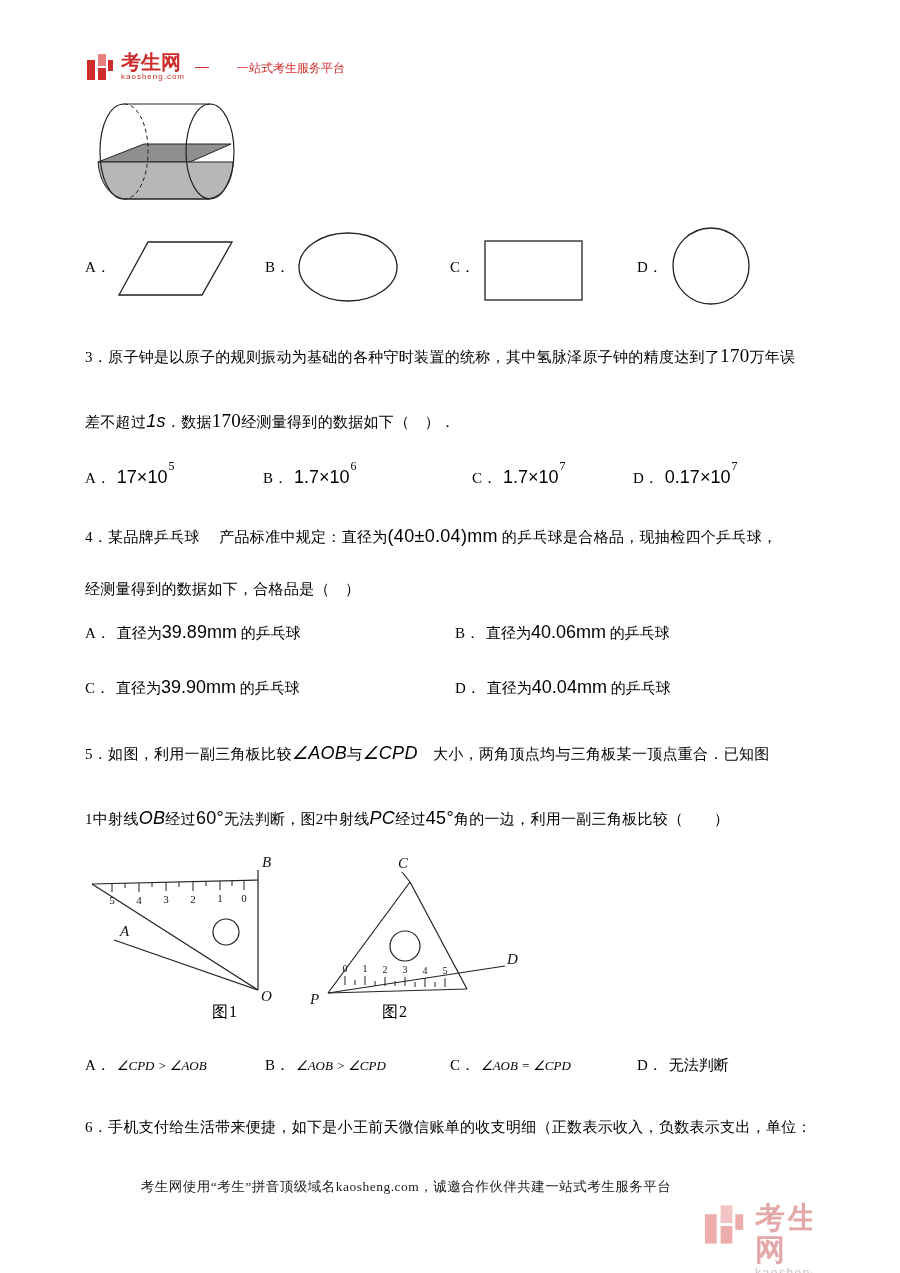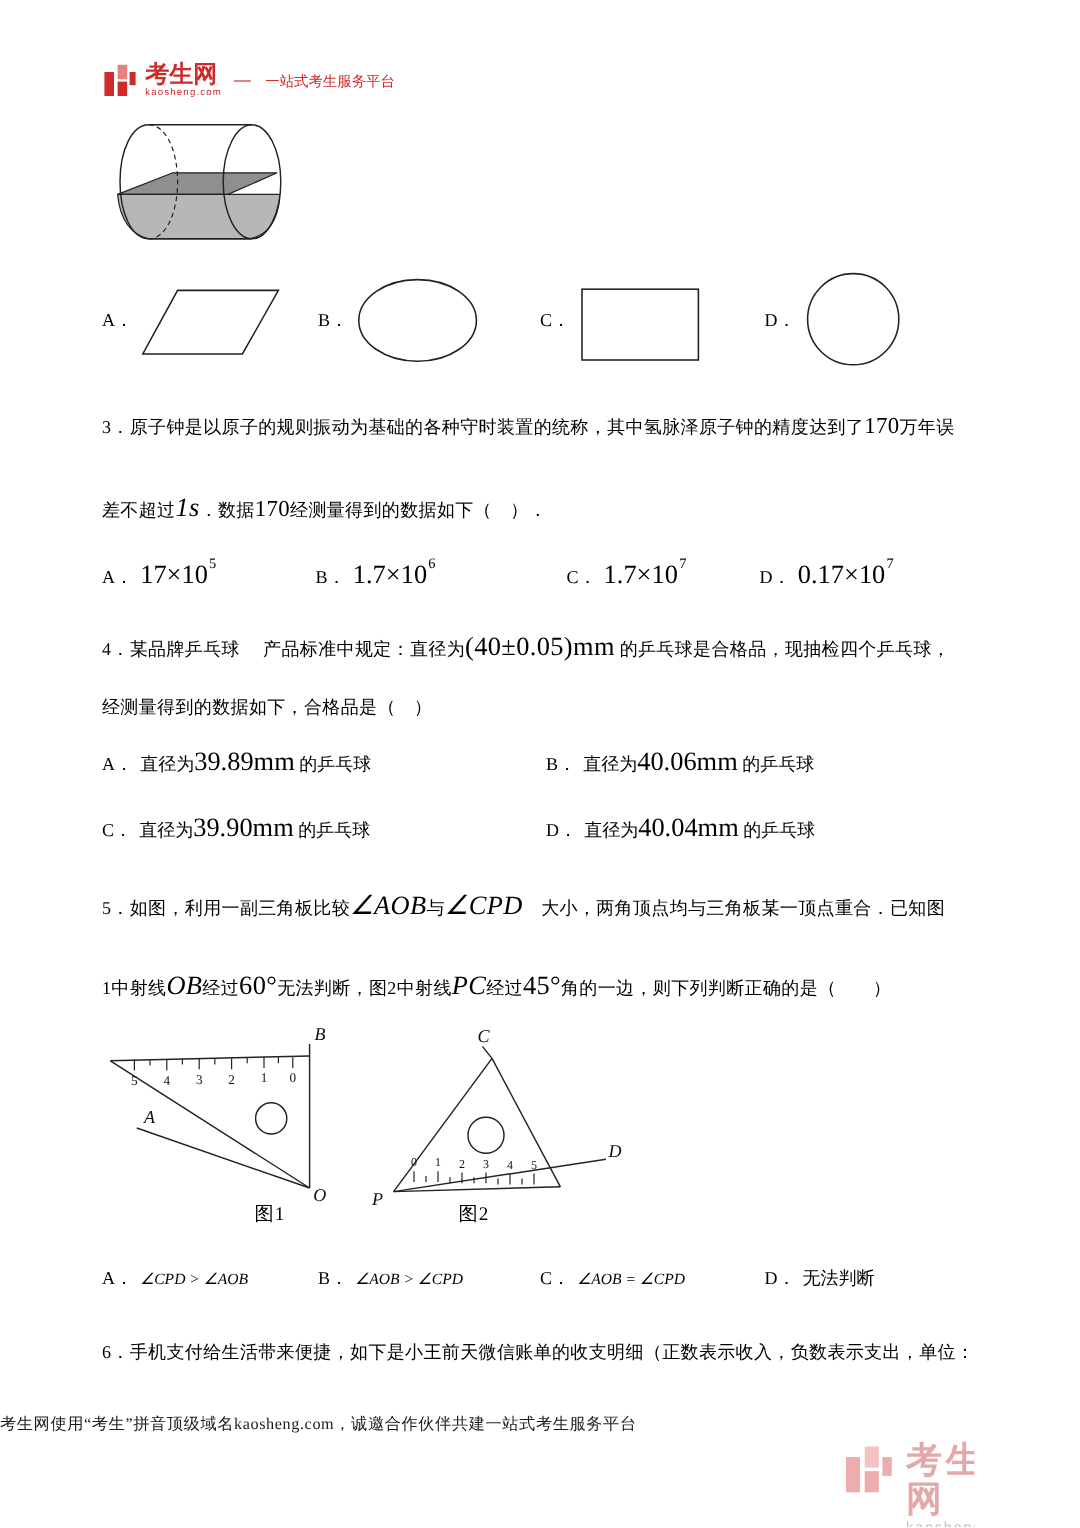--- a/index.html
+++ b/index.html
@@ -2,37 +2,37 @@
 <html><head>
 <meta charset="utf-8">
 <style>
   *{box-sizing:border-box;margin:0;padding:0}
   html,body{background:#fff}
   body{width:900px;height:1273px;font-family:"Liberation Serif","DejaVu Serif",serif;color:#000;position:relative}
   .page{position:relative;width:812px;height:1273px;background:#fff;overflow:hidden}
   .abs{position:absolute}
   .line{font-size:15px;white-space:nowrap;letter-spacing:.3px}
   .num{font-size:19px;font-family:"Liberation Serif","DejaVu Serif",serif}
-  .mnum{font-size:22px;font-family:Liberation Serif, serif}
+  .mnum{font-size:18px;font-family:Liberation Sans, sans-serif}
   .mi{font-style:italic}
   .opt{font-size:15px;white-space:nowrap}
   .opt .lbl{margin-right:6px}
   sup.e{font-size:12px;position:relative;top:-7px;margin-left:1px}
   .mathopt{font-size:13px;font-style:italic;font-family:"Liberation Serif",serif}
   
   .logo{display:flex;align-items:flex-start}
   .logo-texts{margin-left:6px}
   .logo-name{font-size:20px;font-weight:bold;color:#cf2b2b;line-height:20px;font-family:"Liberation Sans",sans-serif}
   .logo-domain{font-size:8px;color:#cf2b2b;letter-spacing:1px;font-family:"Liberation Sans",sans-serif}
-  .logo-tagline{font-size:12px;color:#cf2b2b;margin-left:12px;margin-top:8px;font-family:"Liberation Sans",sans-serif}
+  .logo-tagline{font-size:12px;color:#cf2b2b;margin-left:28px;margin-top:8px;font-family:"Liberation Sans",sans-serif}
   .tagline-line{width:14px;height:1px;background:#cf2b2b;margin-top:15px;margin-left:10px}
   
   .caption{font-size:16px;letter-spacing:1px}
   
-  .footer{left:0;right:0;text-align:left;font-size:13.5px;letter-spacing:.5px;color:#1a1a1a}
+  .footer{left:0;right:0;text-align:center;font-size:13.5px;letter-spacing:.5px;color:#1a1a1a}
   
   .wm{display:flex;align-items:flex-start}
   .wm-texts{margin-left:8px}
   .wm-name{font-size:30px;font-weight:bold;color:#e3a8a8;letter-spacing:3px;line-height:32px;font-family:"Liberation Sans",sans-serif}
   .wm-domain{font-size:12px;color:#cbbcbc;letter-spacing:1.5px;font-family:"Liberation Sans",sans-serif}
   svg{display:block}
   svg text{font-family:"Liberation Serif","DejaVu Serif",serif}
 </style>
 </head>
 <body>
@@ -98,42 +98,42 @@
     <span class="lbl">B．</span><span class="mnum">1.7×10</span><sup class="e">6</sup>
   </div>
   <div class="abs opt" style="left:472px;top:466px">
     <span class="lbl">C．</span><span class="mnum">1.7×10</span><sup class="e">7</sup>
   </div>
   <div class="abs opt" style="left:633px;top:466px">
     <span class="lbl">D．</span><span class="mnum">0.17×10</span><sup class="e">7</sup>
   </div>
 
   <div class="abs line" style="left:85px;top:526px">
-    <span>4．某品牌乒乓球　 产品标准中规定：直径为</span><span class="mnum">(40±0.05)mm</span><span> 的乒乓球是合格品，现抽检四个乒乓球，</span>
+    <span>4．某品牌乒乓球　 产品标准中规定：直径为</span><span class="mnum">(40±0.04)mm</span><span> 的乒乓球是合格品，现抽检四个乒乓球，</span>
   </div>
   <div class="abs line" style="left:85px;top:580px">经测量得到的数据如下，合格品是（　）</div>
 
   <div class="abs opt" style="left:85px;top:622px">
     <span class="lbl">A．</span><span>直径为</span><span class="mnum">39.89mm</span><span> 的乒乓球</span>
   </div>
   <div class="abs opt" style="left:455px;top:622px">
     <span class="lbl">B．</span><span>直径为</span><span class="mnum">40.06mm</span><span> 的乒乓球</span>
   </div>
   <div class="abs opt" style="left:85px;top:677px">
     <span class="lbl">C．</span><span>直径为</span><span class="mnum">39.90mm</span><span> 的乒乓球</span>
   </div>
   <div class="abs opt" style="left:455px;top:677px">
     <span class="lbl">D．</span><span>直径为</span><span class="mnum">40.04mm</span><span> 的乒乓球</span>
   </div>
 
   <div class="abs line" style="left:85px;top:742px">
     <span>5．如图，利用一副三角板比较</span><span class="mnum mi">∠AOB</span><span>与</span><span class="mnum mi">∠CPD</span><span>　大小，两角顶点均与三角板某一顶点重合．已知图</span>
   </div>
   <div class="abs line" style="left:85px;top:808px">
-    <span>1中射线</span><span class="mnum mi">OB</span><span>经过</span><span class="mnum">60°</span><span>无法判断，图2中射线</span><span class="mnum mi">PC</span><span>经过</span><span class="mnum">45°</span><span>角的一边，则下列判断正确的是（　　）</span>
+    <span>1中射线</span><span class="mnum mi">OB</span><span>经过</span><span class="mnum">60°</span><span>无法判断，图2中射线</span><span class="mnum mi">PC</span><span>经过</span><span class="mnum">45°</span><span>角的一边，利用一副三角板比较（　　）</span>
   </div>
 
   <svg class="abs" style="left:88px;top:854px" width="185" height="152" viewBox="0 0 185 152">
     <g stroke="#222" stroke-width="1.2" fill="none">
       <line x1="170" y1="16" x2="170" y2="136"></line>
       <line x1="4" y1="30" x2="170" y2="26"></line>
       <line x1="4" y1="30" x2="170" y2="136"></line>
       <line x1="170" y1="136" x2="26" y2="86"></line>
     </g>
     <g stroke="#222" stroke-width="1">

